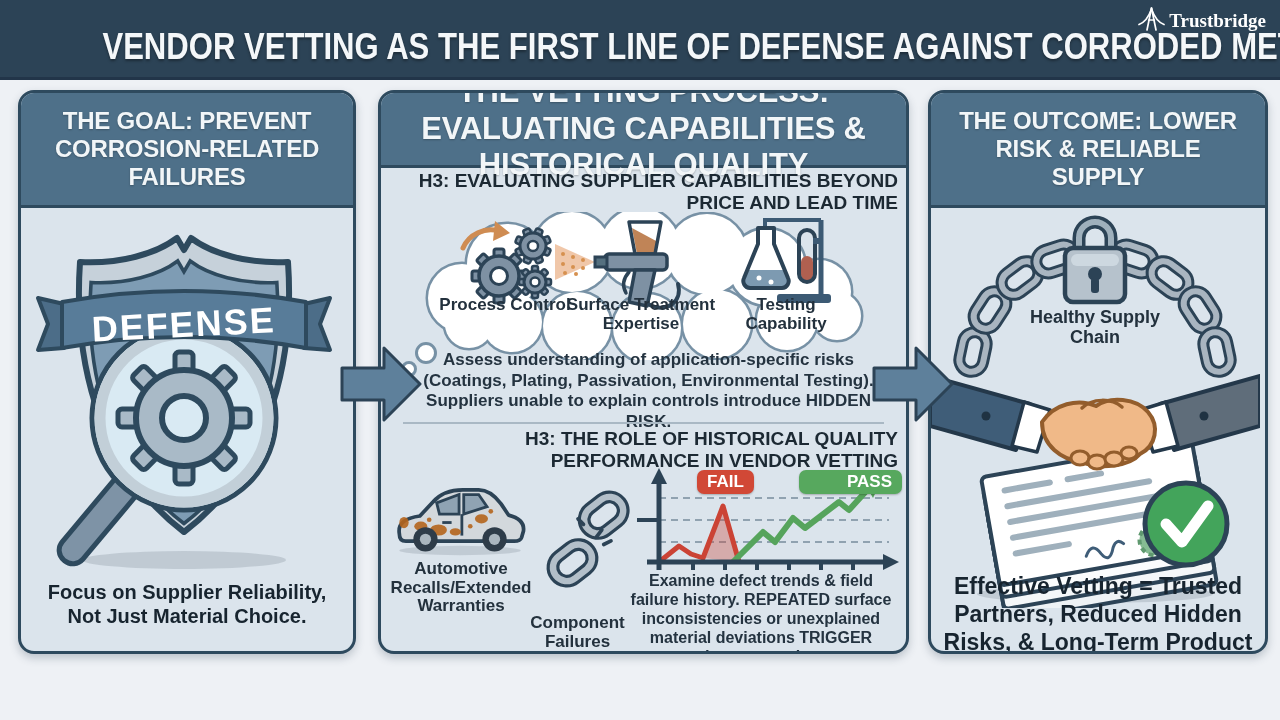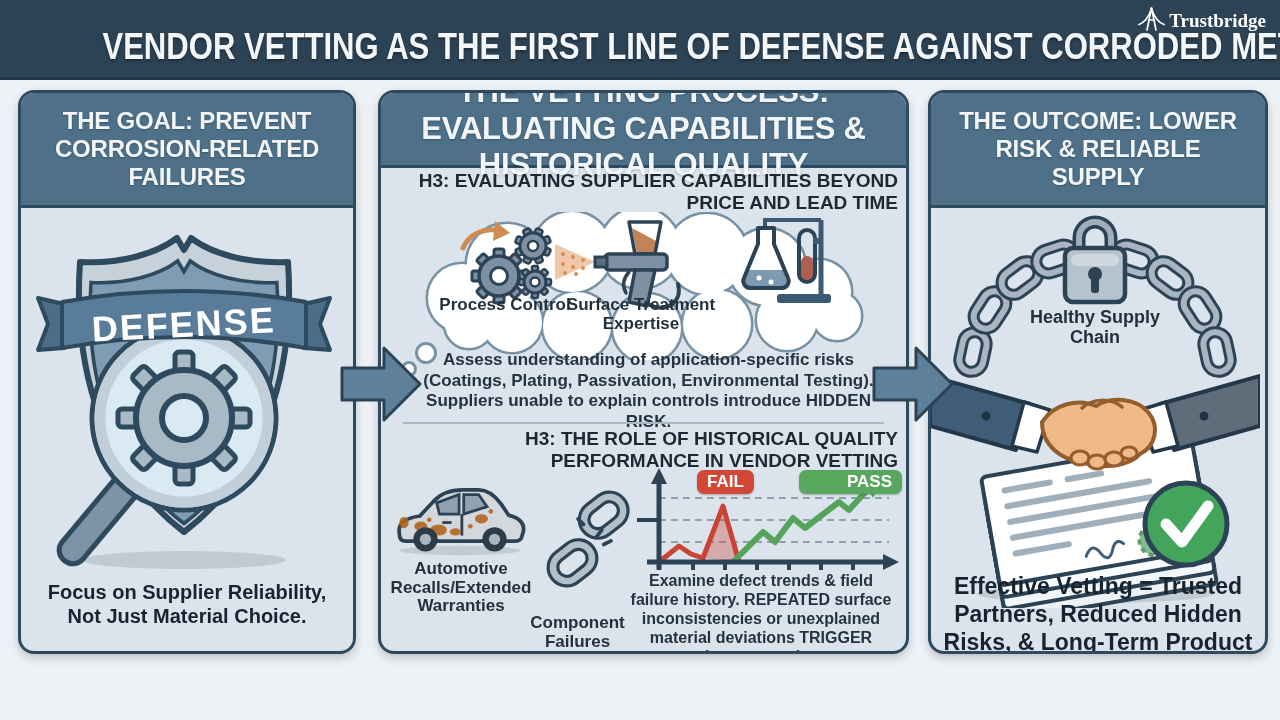--- a/index.html
+++ b/index.html
@@ -245,20 +245,21 @@
               <circle cx="364" cy="70" r="2.5" fill="#fff"></circle>
             <rect x="394" y="44" width="12" height="25" rx="6" fill="#b06050"></rect>
             <rect x="392" y="18" width="16" height="52" rx="8" fill="none" stroke="#2c4356" stroke-width="4"></rect>
             <rect x="406" y="26" width="10" height="6" fill="#3c5a74"></rect>
           </g>
         </svg>
       </div>
 
       <div class="icon-label" style="left:54px;top:128px;width:140px;">Process Control</div>
       <div class="icon-label" style="left:165px;top:128px;width:190px;">Surface Treatment Expertise</div>
+      <div class="icon-label" style="left:345px;top:128px;width:120px;">Testing Capability</div>
 
       <div class="bubble" style="left:34px;top:174px;width:16px;height:16px;"></div>
       <div class="bubble" style="left:20px;top:193px;width:10px;height:10px;"></div>
 
       <div class="note" style="left:26px;right:16px;top:182px;">Assess understanding of application-specific risks (Coatings, Plating, Passivation, Environmental Testing). Suppliers unable to explain controls introduce HIDDEN RISK.</div>
 
       <div class="divider" style="top:254px;"></div>
 
       <div class="h3" style="top:260px;">H3: THE ROLE OF HISTORICAL QUALITY PERFORMANCE IN VENDOR VETTING</div>
 

